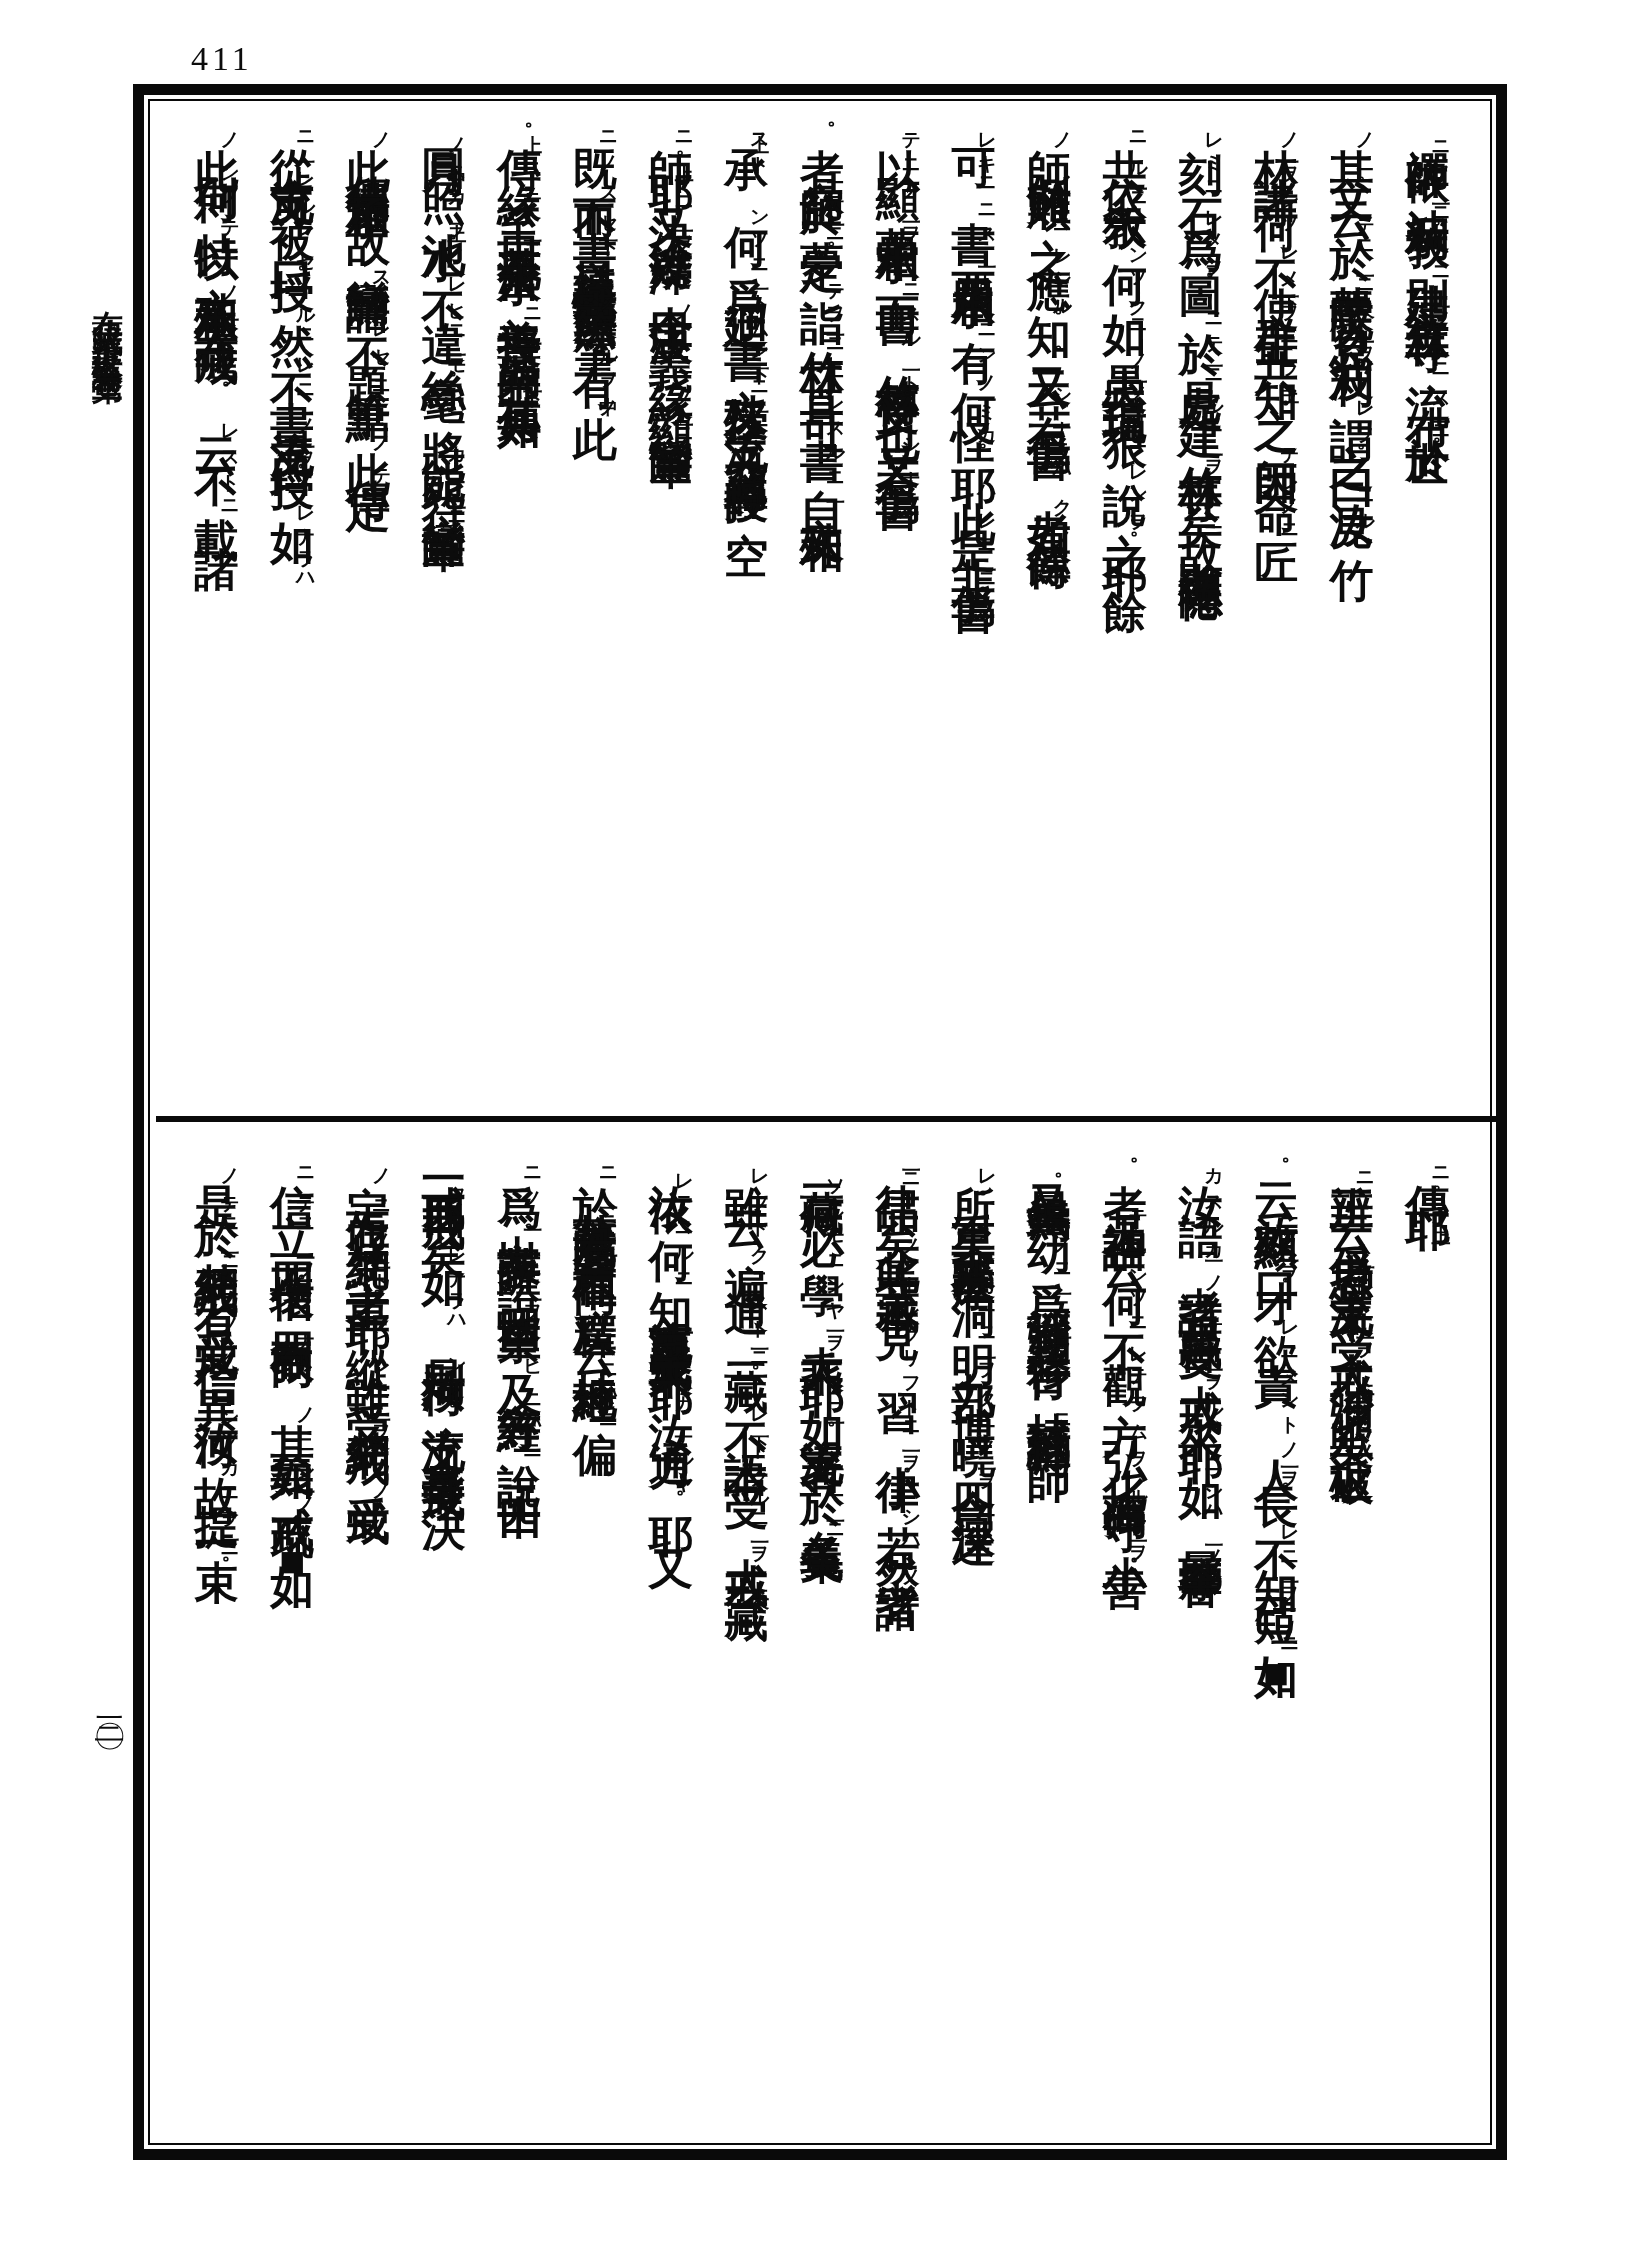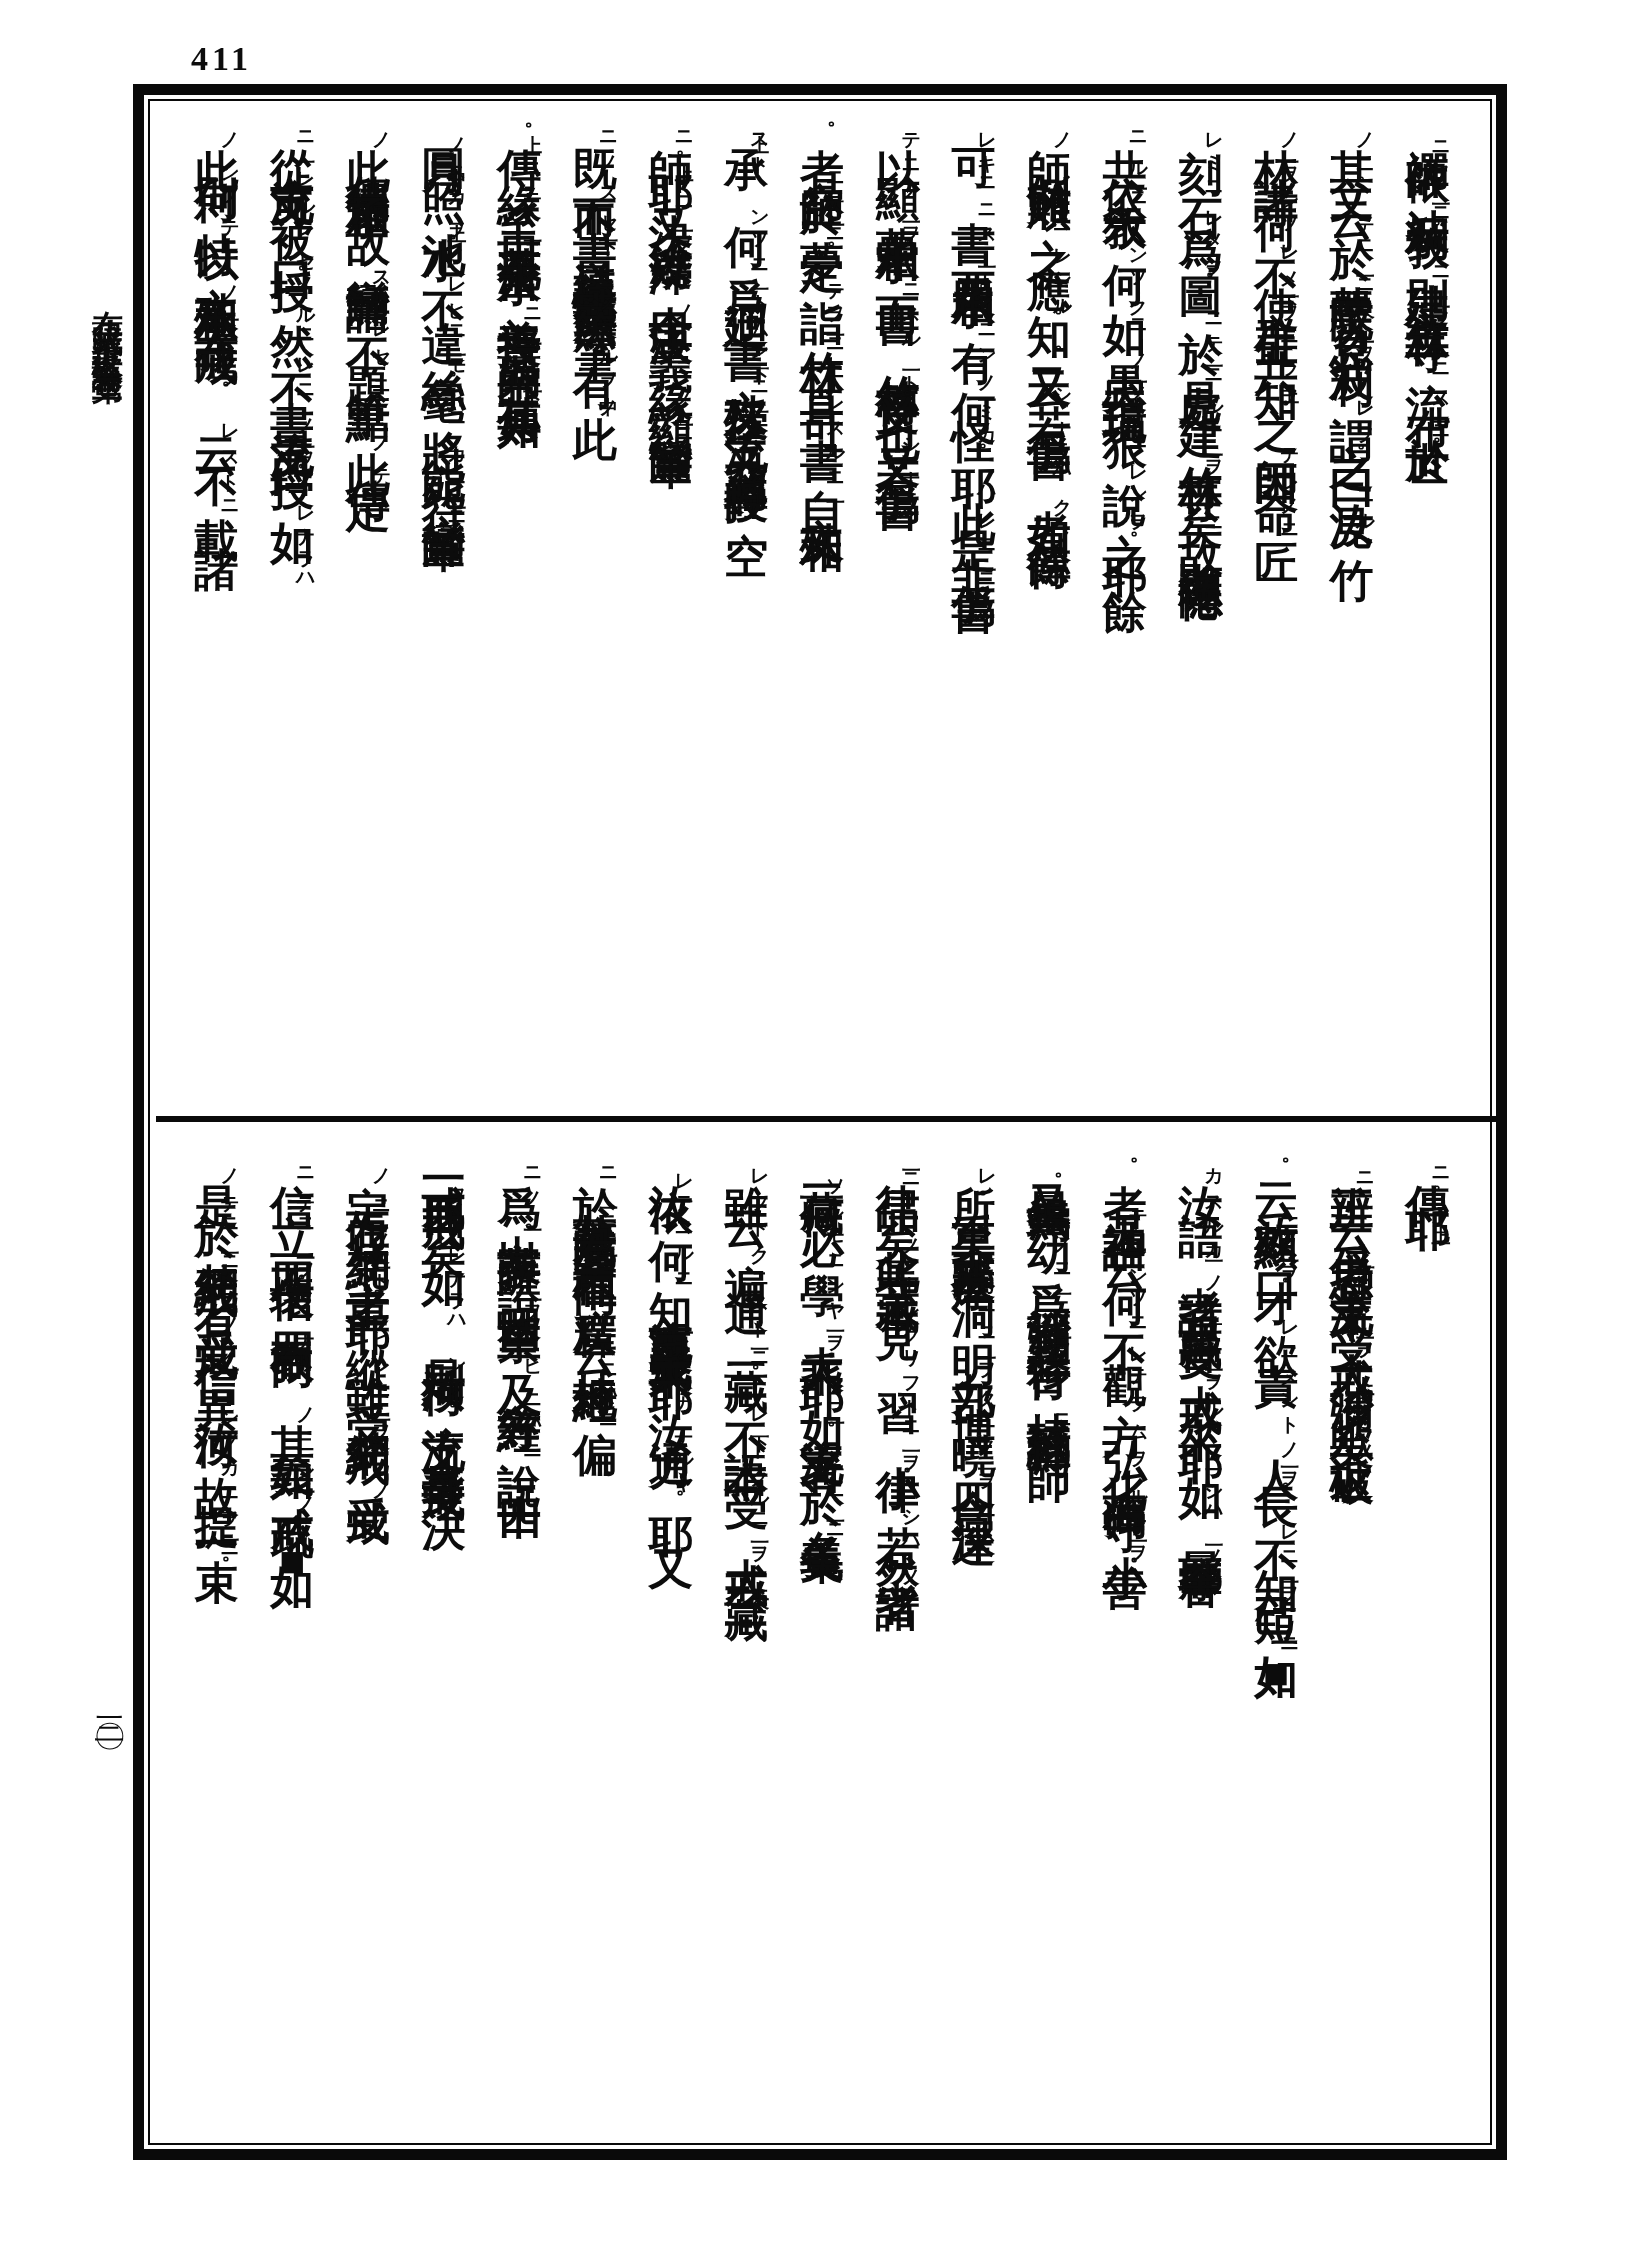--- a/index.html
+++ b/index.html
@@ -1,19 +1,19 @@
 <!DOCTYPE html>
 <html><head>
 <meta charset="utf-8">
 <style>
   html,body{margin:0;padding:0;}
   body{width:1627px;height:2254px;background:#ffffff;position:relative;
        font-family:"Liberation Serif","DejaVu Serif",serif;color:#0c0c0c;overflow:hidden;}
   .abs{position:absolute;}
-  .pageno{left:191px;top:40px;font-size:34px;font-weight:bold;letter-spacing:4px;}
+  .pageno{left:191px;top:40px;font-size:34px;font-weight:normal;letter-spacing:4px;}
   .frame{left:133px;top:84px;width:1374px;height:2076px;border:11px solid #0a0a0a;box-sizing:border-box;}
   .frame-inner{position:absolute;left:4px;top:4px;right:4px;bottom:4px;border:2px solid #0a0a0a;}
   .divider{left:156px;top:1116px;width:1340px;height:6px;background:#0a0a0a;}
   .vtext{writing-mode:vertical-rl;text-orientation:upright;}
   .margin-title{left:86px;top:286px;font-size:31px;letter-spacing:7px;font-weight:bold;}
   .folio{left:88px;top:1692px;font-size:31px;letter-spacing:6px;}
   .block{left:177px;width:1288px;writing-mode:vertical-rl;text-orientation:upright;}
   .block-top{top:114px;height:998px;}
   .block-bottom{top:1150px;height:990px;}
   .col{width:75.7px;height:100%;font-size:44px;line-height:75.7px;letter-spacing:5px;font-weight:bold;}

